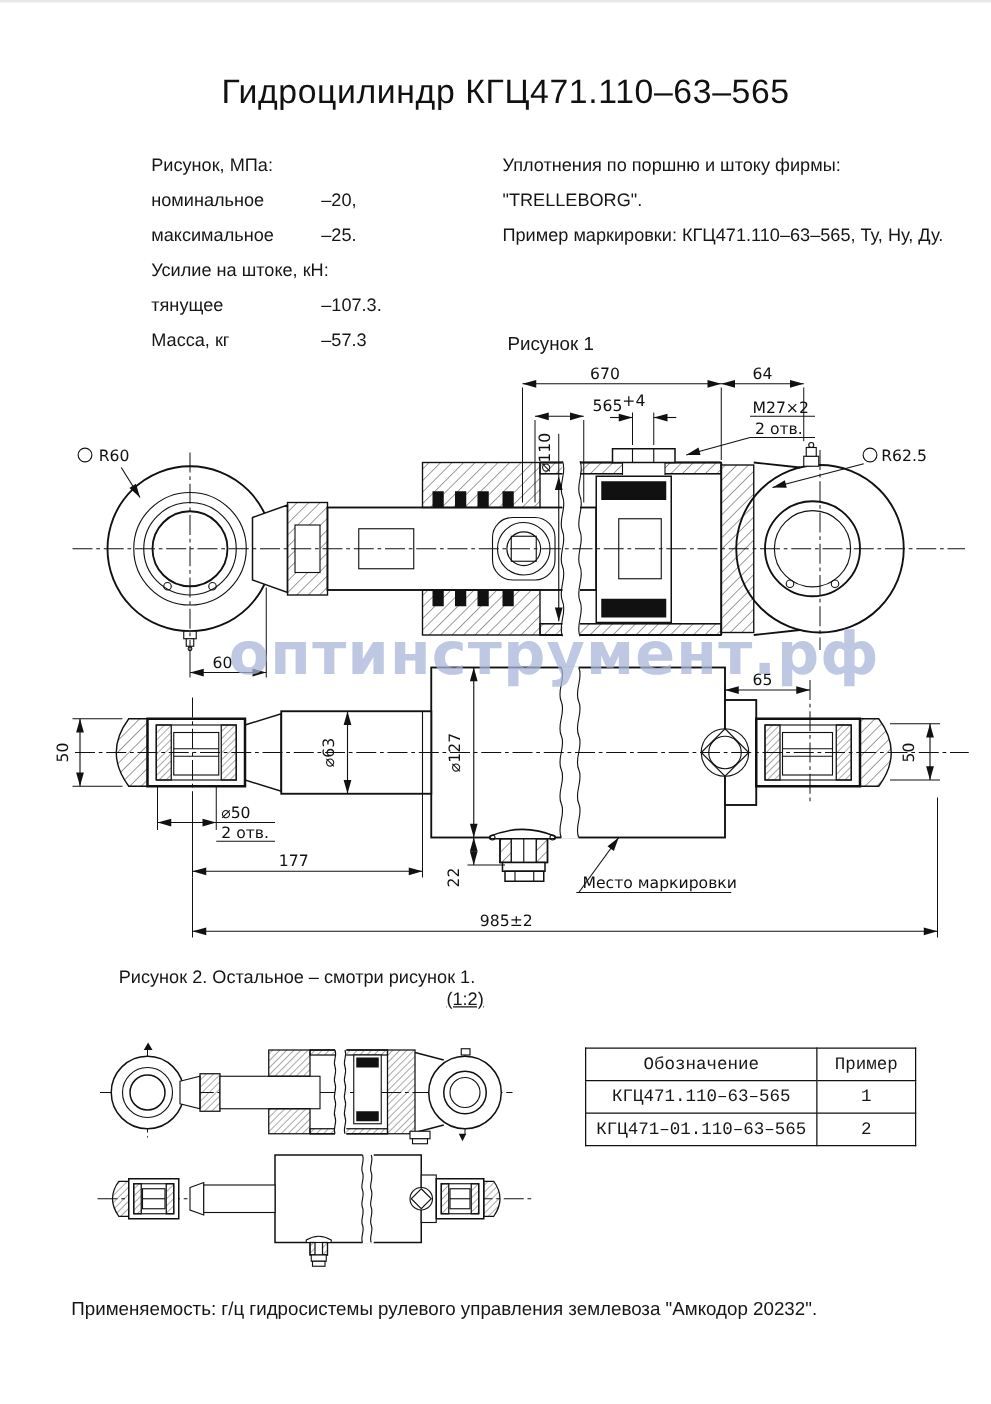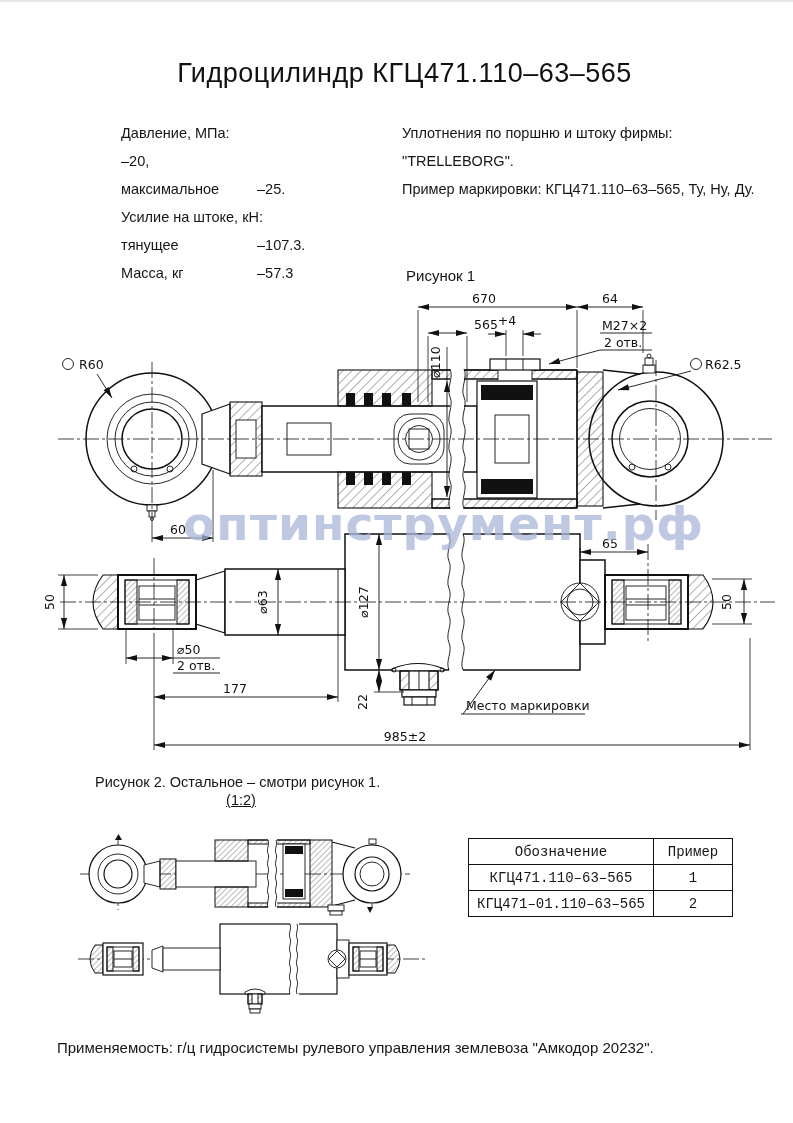--- a/index.html
+++ b/index.html
@@ -8,21 +8,21 @@
   .title{position:absolute;left:0;top:56px;width:100%;text-align:center;
          font-size:27px;font-weight:500;letter-spacing:.5px;color:#111;}
   .specs{position:absolute;left:121px;top:117px;width:230px;font-size:14.5px;}
   .spec-row{height:28px;line-height:28px;display:flex;}
   .spec-label{width:136px;}
   .spec-value{}
   .seals{position:absolute;left:402px;top:117px;width:340px;font-size:14.5px;}
   .seals div{height:28px;line-height:28px;white-space:nowrap;}
   .fig1-caption{position:absolute;left:406px;top:265px;font-size:15px;text-align:center;}
   .fig2-caption{position:absolute;left:95px;top:771px;width:292px;font-size:14.5px;line-height:18px;}
-  .fig2-caption .scale{text-align:center;text-decoration:underline;}
+  .fig2-caption .scale{text-align:right;text-decoration:underline;}
   .dtable{position:absolute;left:468px;top:836px;border-collapse:collapse;table-layout:fixed;}
   .dtable td,.dtable th{border:1.6px solid #111;font-size:14px;font-weight:normal;
         text-align:center;padding:0;height:25px;font-family:Liberation Mono, monospace;}
   .dtable .c1{width:184px;} .dtable .c2{width:78px;}
   .footer{position:absolute;left:57px;top:1037px;font-size:15px;white-space:nowrap;}
   .watermark{position:absolute;left:183px;top:494px;font-size:47px;font-weight:600;
         font-family:"DejaVu Sans",sans-serif;color:rgba(170,181,216,0.75);
         letter-spacing:1px;white-space:nowrap;z-index:5;pointer-events:none;}
   svg{position:absolute;left:0;overflow:visible;}
   
@@ -44,23 +44,24 @@
 </style>
 </head>
 <body>
 
 <div class="page">
 
   <div class="title">Гидроцилиндр КГЦ471.110–63–565</div>
 
   <div class="specs">
     <div class="spec-row">
-        <span>Давление, МПа:</span>
+        <span>Рисунок, МПа:</span>
       </div>
     <div class="spec-row">
+      <span class="spec-label">номинальное</span>
       <span class="spec-value">–20,</span>
     </div>
     <div class="spec-row">
       <span class="spec-label">максимальное</span>
       <span class="spec-value">–25.</span>
     </div>
     <div class="spec-row">
         <span>Усилие на штоке, кН:</span>
       </div>
     <div class="spec-row">

